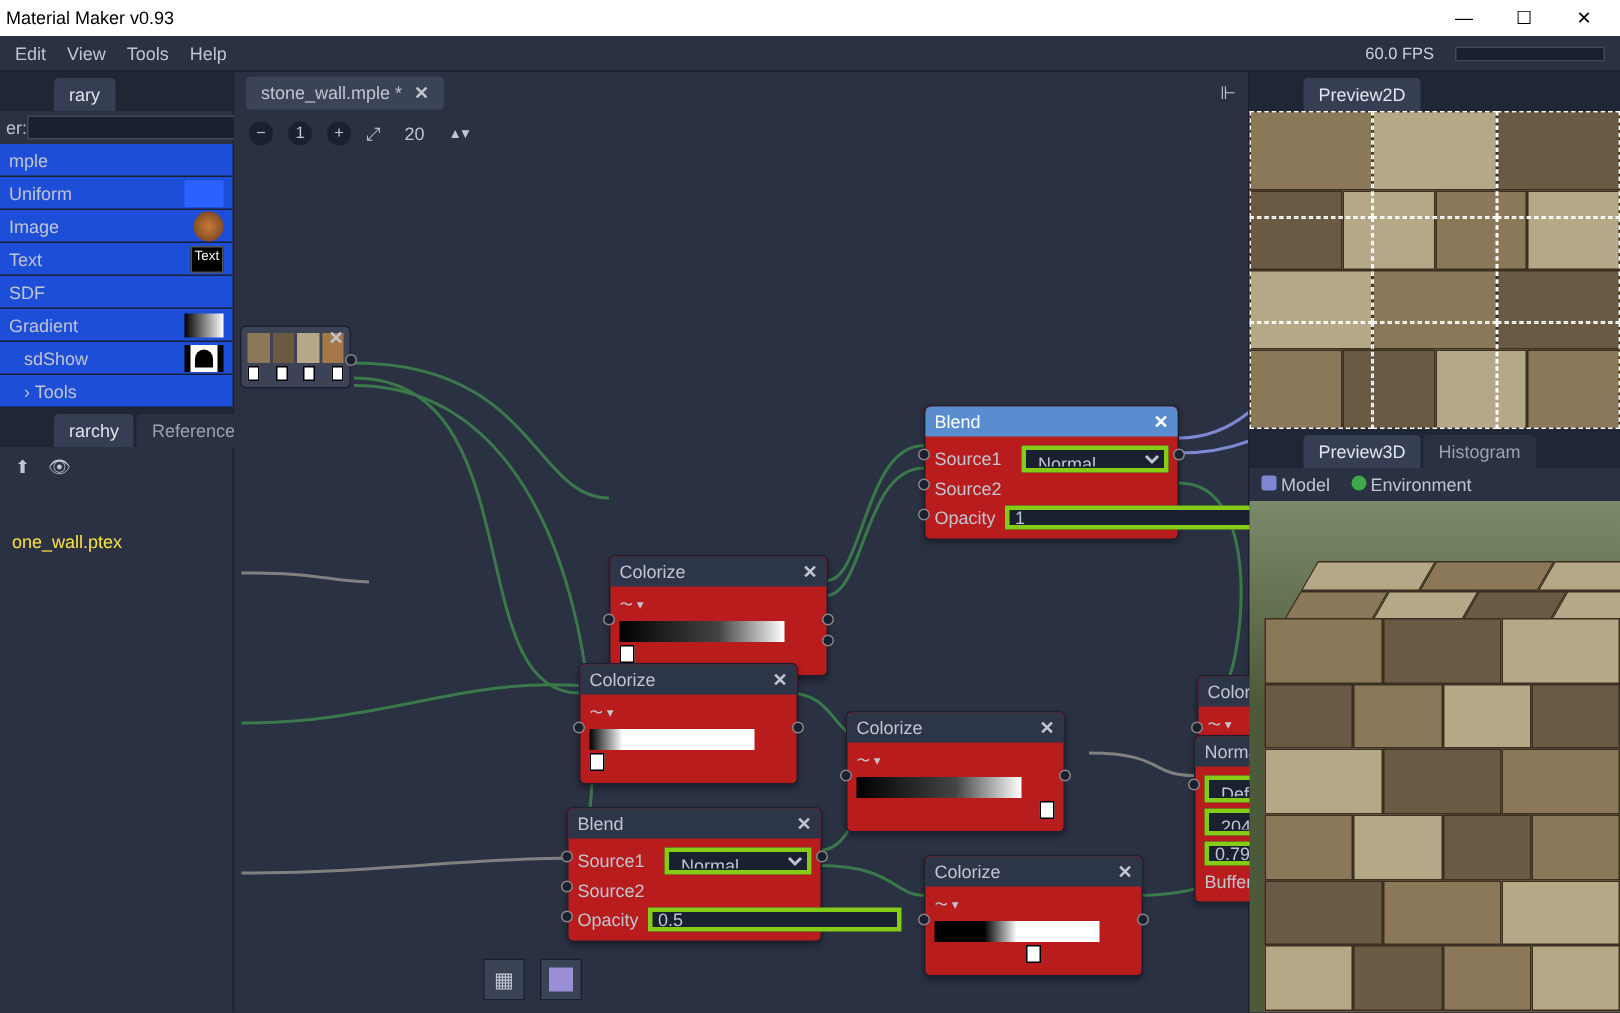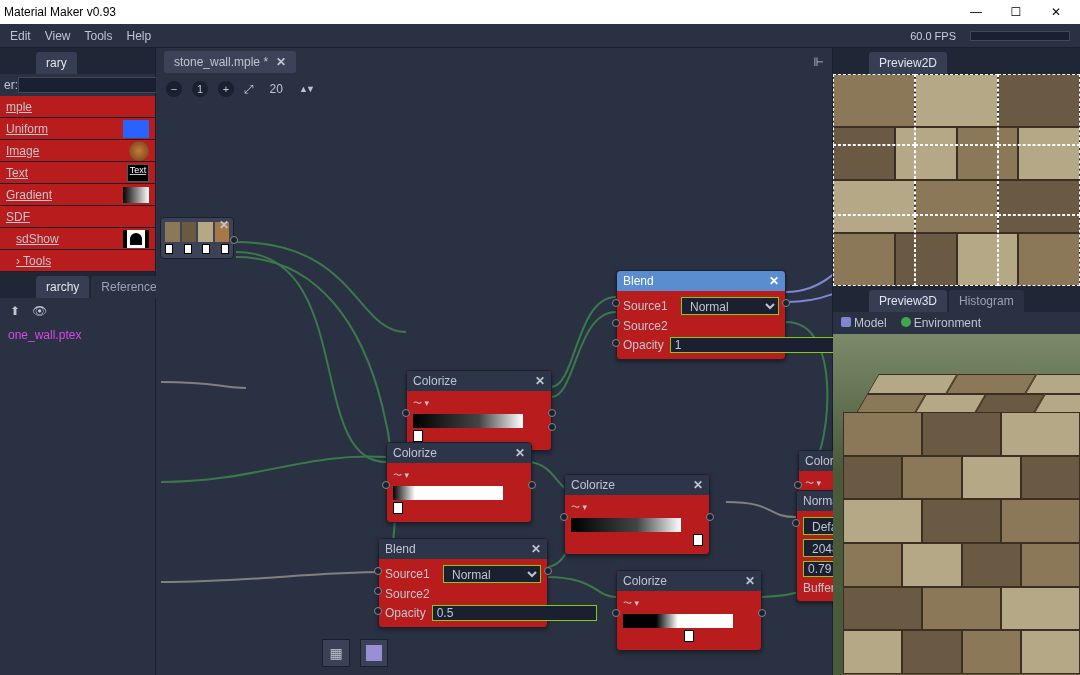--- a/index.html
+++ b/index.html
@@ -23,28 +23,28 @@
 .right { width:248px; display:flex; flex-direction:column; border-left:1px solid #1a2030; }
 
 
 .panel-tabs { display:flex; background:#1f2636; padding:4px 4px 0 4px; gap:2px; }
 .tab { padding:4px 10px; background:#2a3142; color:#9aa2b2; border-radius:3px 3px 0 0; }
 .tab.active { background:#353e52; color:#e0e5ef;margin-left:32px; }
 
 .filter-row { display:flex; align-items:center; height:22px; background:#2a3142; padding:0 4px; }
 .filter-row input { flex:1; background:#1a2030; border:1px solid #40485a; color:#c0c5d0; height:16px; padding:0 4px; }
 
-.library-list { flex:0 0 auto; background:#b91c1c; overflow:hidden;text-decoration:underline; }
+.library-list { flex:0 0 auto; background:#1d4ed8; overflow:hidden; }
 .lib-item { height:22px; display:flex; align-items:center; justify-content:space-between; padding:0 6px; border-bottom:1px solid #1a2030; }
 .lib-item.selected { background:#3b4358; }
 .lib-swatch { width:26px; height:18px; }
 
 .hierarchy { flex:1; display:flex; flex-direction:column; }
 .hierarchy-toolbar { display:flex; gap:12px; padding:6px 10px; background:#2a3142; }
-.hierarchy-list { flex:1; padding:4px 8px; color:#d946ef; }
+.hierarchy-list { flex:1; padding:4px 8px; color:#fde047;margin-top:26px; }
 
 
 .doc-tabs { display:flex; align-items:center; height:28px; background:#2a3142; padding:4px 8px; }
 .doc-tab { background:#3b4358; padding:4px 10px; border-radius:3px; display:flex; align-items:center; gap:8px; }
 .doc-close { font-weight:bold; }
 
 .toolbar { display:flex; align-items:center; gap:10px; height:26px; padding:0 10px; }
 .tool-btn { width:16px; height:16px; border-radius:50%; background:#1a2030; display:flex; align-items:center; justify-content:center; color:#c0c5d0; font-size:11px; }
 .zoom-val { padding:0 6px; }
 .stepper { font-size:9px; letter-spacing:-2px; }
@@ -52,21 +52,21 @@
 .graph { position:absolute; inset:54px 0 0 0; }
 svg.wires { position:absolute; inset:0; width:100%; height:100%; pointer-events:none; }
 
 .node { position:absolute; background:#b91c1c; border:1px solid #1a2030; border-radius:4px; box-shadow:0 2px 4px rgba(0,0,0,.4); }
 .node-head { display:flex; align-items:center; justify-content:space-between; background:#2d3549; padding:3px 6px; border-radius:4px 4px 0 0; }
 .node-head.sel { background:#5a8cd0; color:#fff; }
 .node-close { font-weight:bold; cursor:pointer; }
 .node-body { padding:4px 6px; position:relative;border-radius:24px; }
 .row { display:flex; align-items:center; gap:6px; padding:2px 0; }
 .row .label { width:52px; }
-.row .val { flex:1; background:#1a2030; border:1px solid #84cc16; color:#c0c5d0; padding:1px 4px; height:16px; }
+.row .val { flex:1; background:#1a2030; border:3px solid #84cc16; color:#c0c5d0; padding:1px 4px; height:16px; }
 .row select.val { height:18px; }
 .grad { width:110px; height:14px; background:linear-gradient(90deg,#000 0%,#fff 100%); }
 .grad.dark { background:linear-gradient(90deg,#000 0%,#444 60%,#fff 100%); }
 .grad-stop { width:10px;height:12px;background:#fff;border:1px solid #000;position:relative;top:-2px; }
 .color-swatch { width:40px;height:14px;background:#000; border:1px solid #444;}
 .port { width:8px;height:8px;border-radius:50%;background:#1a2030;border:1px solid #888;position:absolute; }
 .port.l { left:-5px; }
 .port.r { right:-5px; }
 .chk { width:14px;height:14px;background:#555;display:inline-flex;align-items:center;justify-content:center; }
 
@@ -151,25 +151,25 @@
         </div>
       <div class="lib-item">
           <span>Image</span>
           <span class="circle"></span>
         </div>
       <div class="lib-item">
           <span>Text</span>
           <span class="box">Text</span>
         </div>
       <div class="lib-item">
+          <span>SDF</span>
+        </div>
+      <div class="lib-item">
           <span>Gradient</span>
           <span class="grad-sw"></span>
-        </div>
-      <div class="lib-item">
-          <span>SDF</span>
         </div>
       <div class="lib-item">
           <span style="padding-left:10px">sdShow</span>
           <span class="lib-swatch" style="background:#000;display:flex;align-items:center;justify-content:center">
             <span class="shape-sw"></span>
           </span>
         </div>
       <div class="lib-item">
           <span style="padding-left:10px">› Tools</span>
         </div>

